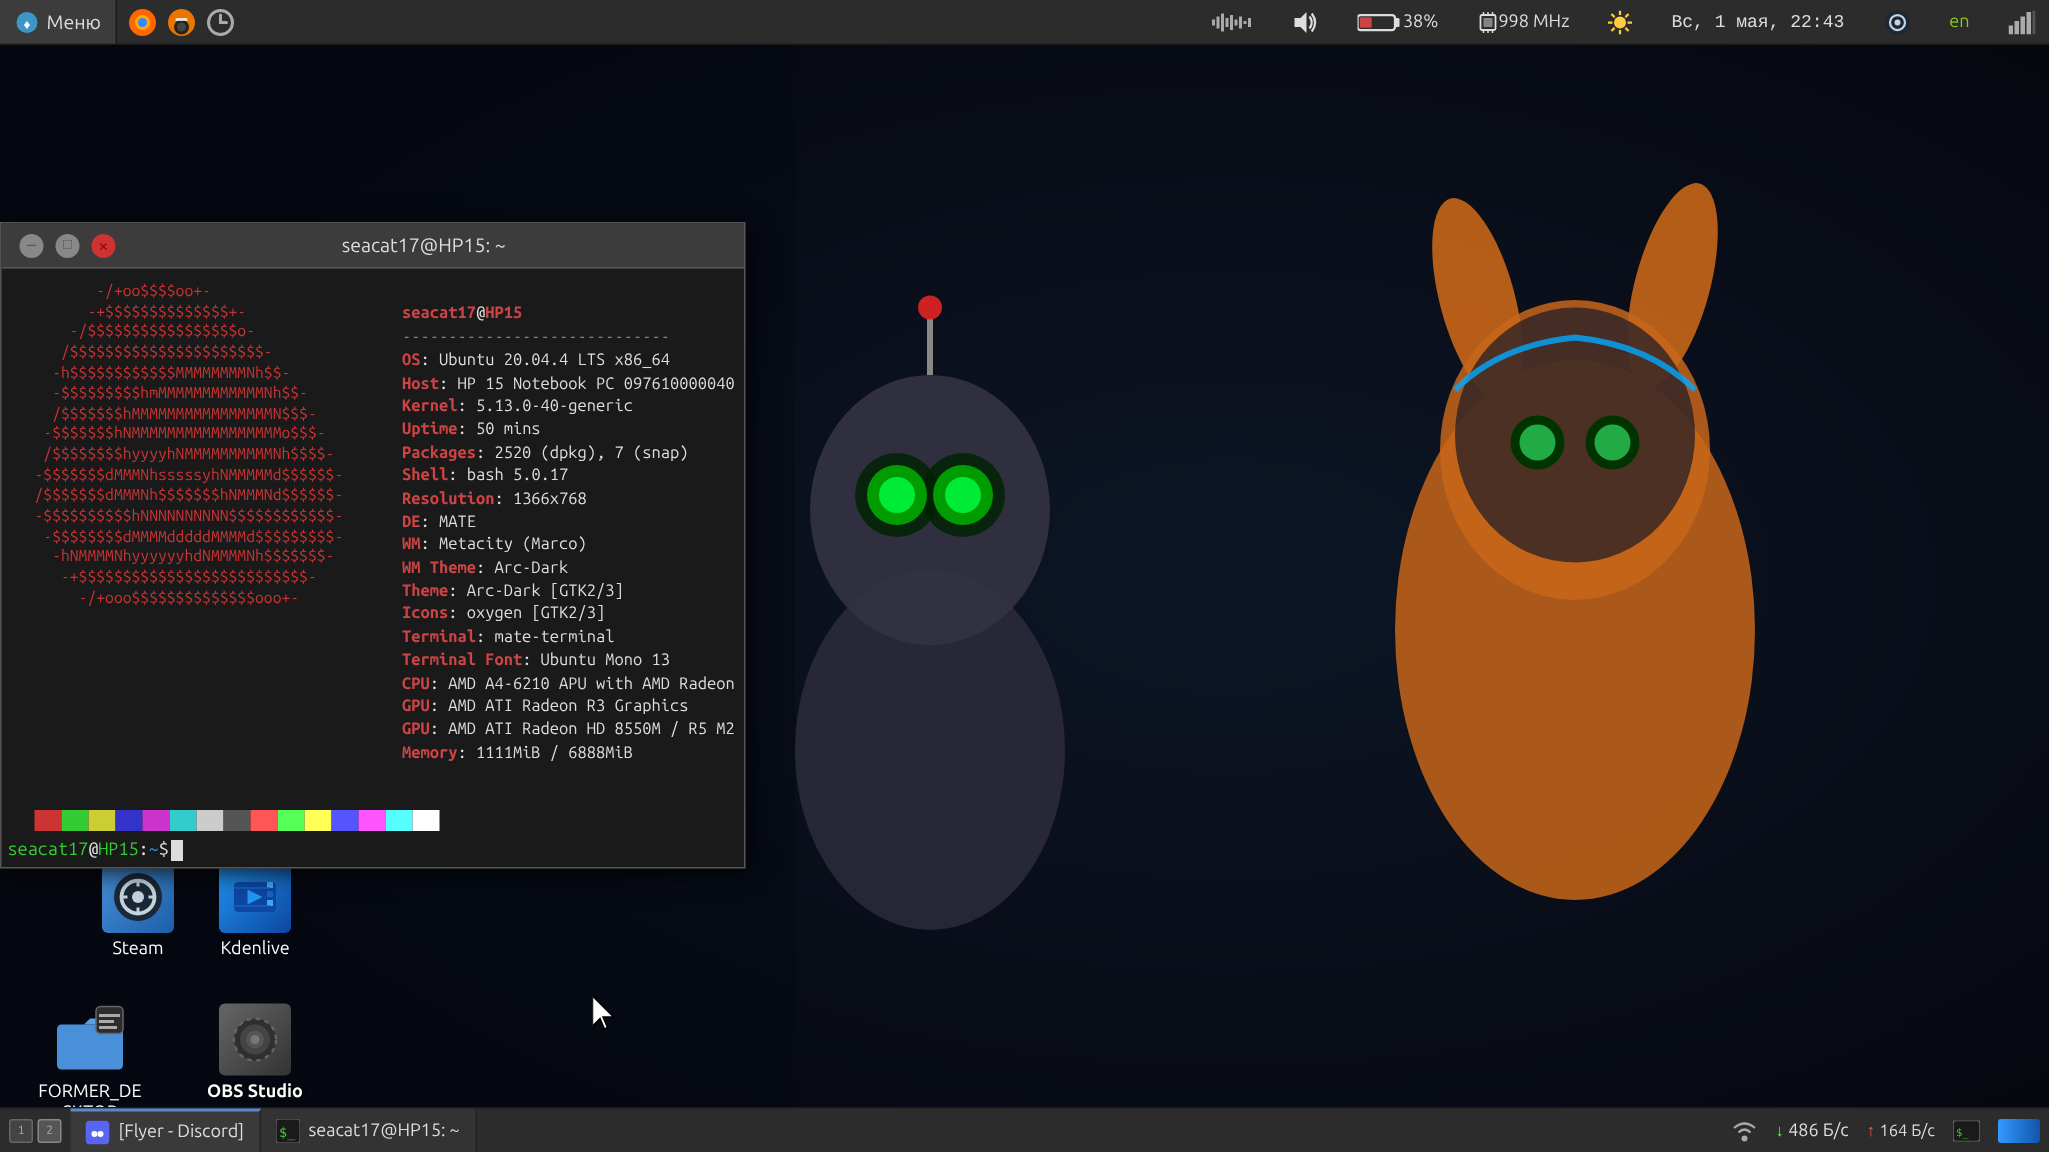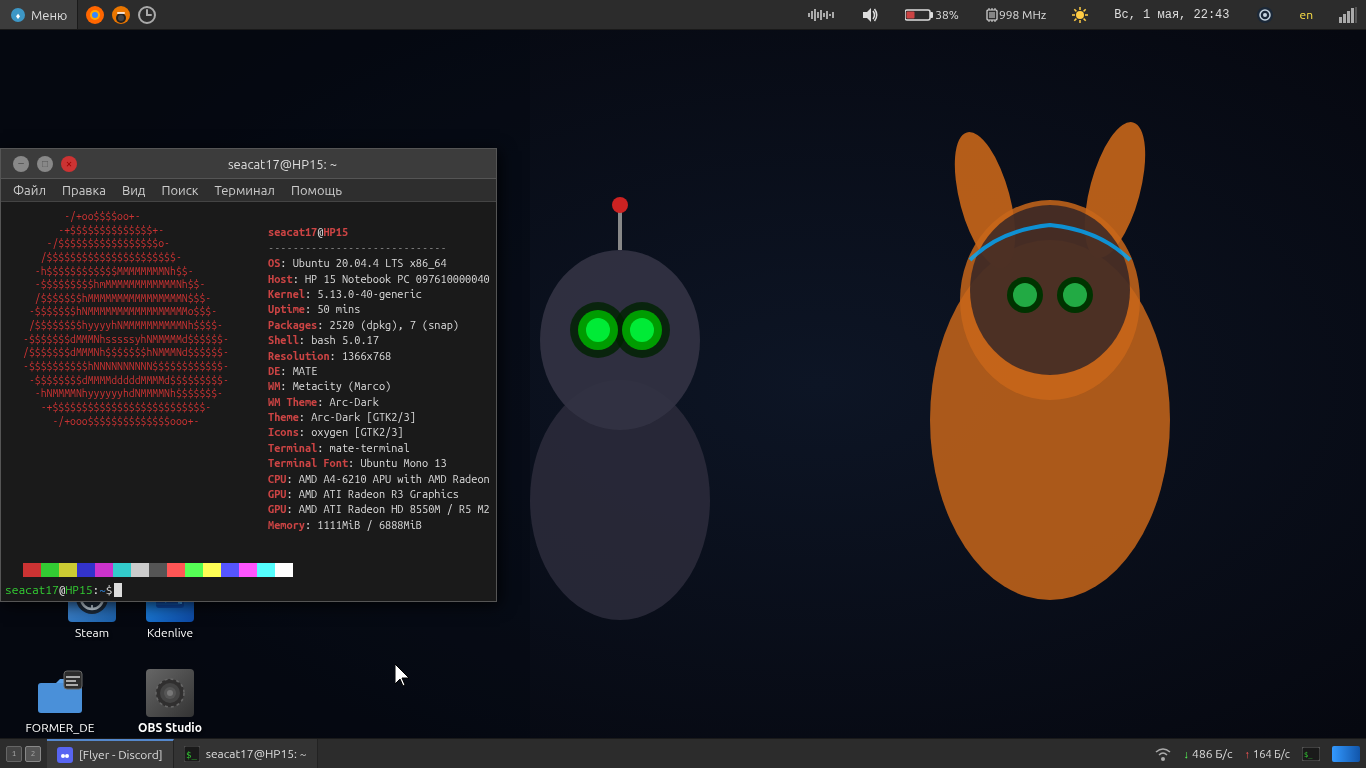--- a/index.html
+++ b/index.html
@@ -580,21 +580,21 @@
 
     <div class="panel-right-item">
       <svg width="18" height="18" viewBox="0 0 18 18">
         <circle cx="9" cy="9" r="8" fill="#1b2838"></circle>
         <circle cx="9" cy="9" r="5" fill="none" stroke="#c6d4df" stroke-width="1.5"></circle>
         <circle cx="9" cy="9" r="2" fill="#c6d4df"></circle>
       </svg>
     </div>
 
     <div class="panel-right-item">
-      <span style="font-size:12px;color:#fde047;">en</span>
+      <span style="font-size:12px;color:#84cc16;">en</span>
     </div>
 
     <div class="panel-right-item">
       <svg width="18" height="16" viewBox="0 0 18 16">
         <rect x="0" y="10" width="3" height="6" fill="#aaa"></rect>
         <rect x="4" y="7" width="3" height="9" fill="#aaa"></rect>
         <rect x="8" y="4" width="3" height="12" fill="#aaa"></rect>
         <rect x="12" y="1" width="3" height="15" fill="#aaa"></rect>
         <rect x="16" y="0" width="2" height="16" fill="#555"></rect>
       </svg>
@@ -679,28 +679,20 @@
 
   <div id="terminal-titlebar">
     <div style="display:flex;gap:4px;">
       <div class="terminal-btn terminal-btn-min">─</div>
       <div class="terminal-btn terminal-btn-max">□</div>
       <div class="terminal-btn terminal-btn-close">✕</div>
     </div>
     <div id="terminal-title">seacat17@HP15: ~</div>
   </div>
 
-  <div id="terminal-menubar">
-    <div class="term-menu-item">Файл</div>
-    <div class="term-menu-item">Правка</div>
-    <div class="term-menu-item">Вид</div>
-    <div class="term-menu-item">Поиск</div>
-    <div class="term-menu-item">Терминал</div>
-    <div class="term-menu-item">Помощь</div>
-  </div>
 
   <div id="terminal-body">
 
     <div id="terminal-neofetch-art"><span style="color:#cc3333">       -/+oo$$$$oo+-
       -+$$$$$$$$$$$$$$+-
     -/$$$$$$$$$$$$$$$$$o-
    /$$$$$$$$$$$$$$$$$$$$$$-
   -h$$$$$$$$$$$$MMMMMMMMNh$$-
   -$$$$$$$$$hmMMMMMMMMMMMMNh$$-
   /$$$$$$$hMMMMMMMMMMMMMMMMN$$$-

